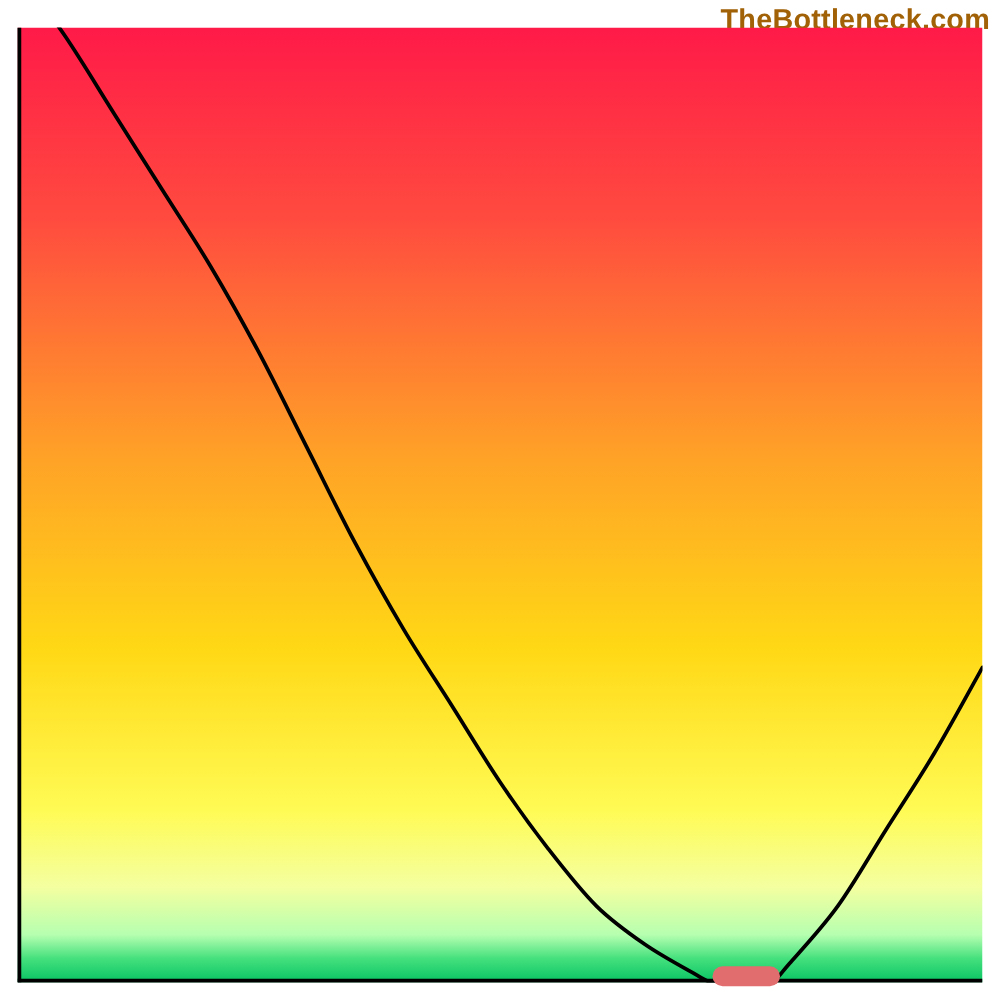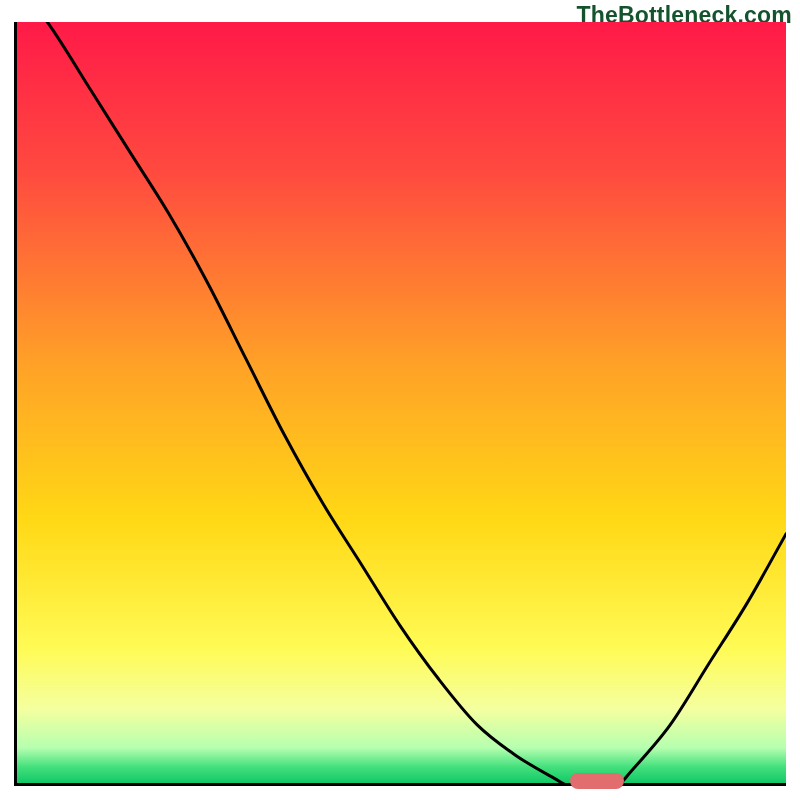--- a/index.html
+++ b/index.html
@@ -15,21 +15,21 @@
     width: 800px;
     height: 800px;
   }
   .watermark {
     position: absolute;
     top: 2px;
     right: 8px;
     font-family: Arial, Helvetica, sans-serif;
     font-size: 23px;
     font-weight: 700;
-    color: #14532d;
+    color: #a16207;
     letter-spacing: 0.2px;
   }
   .plot {
     position: absolute;
     left: 14px;
     top: 22px;
     width: 772px;
     height: 764px;
     box-sizing: border-box;
   }

